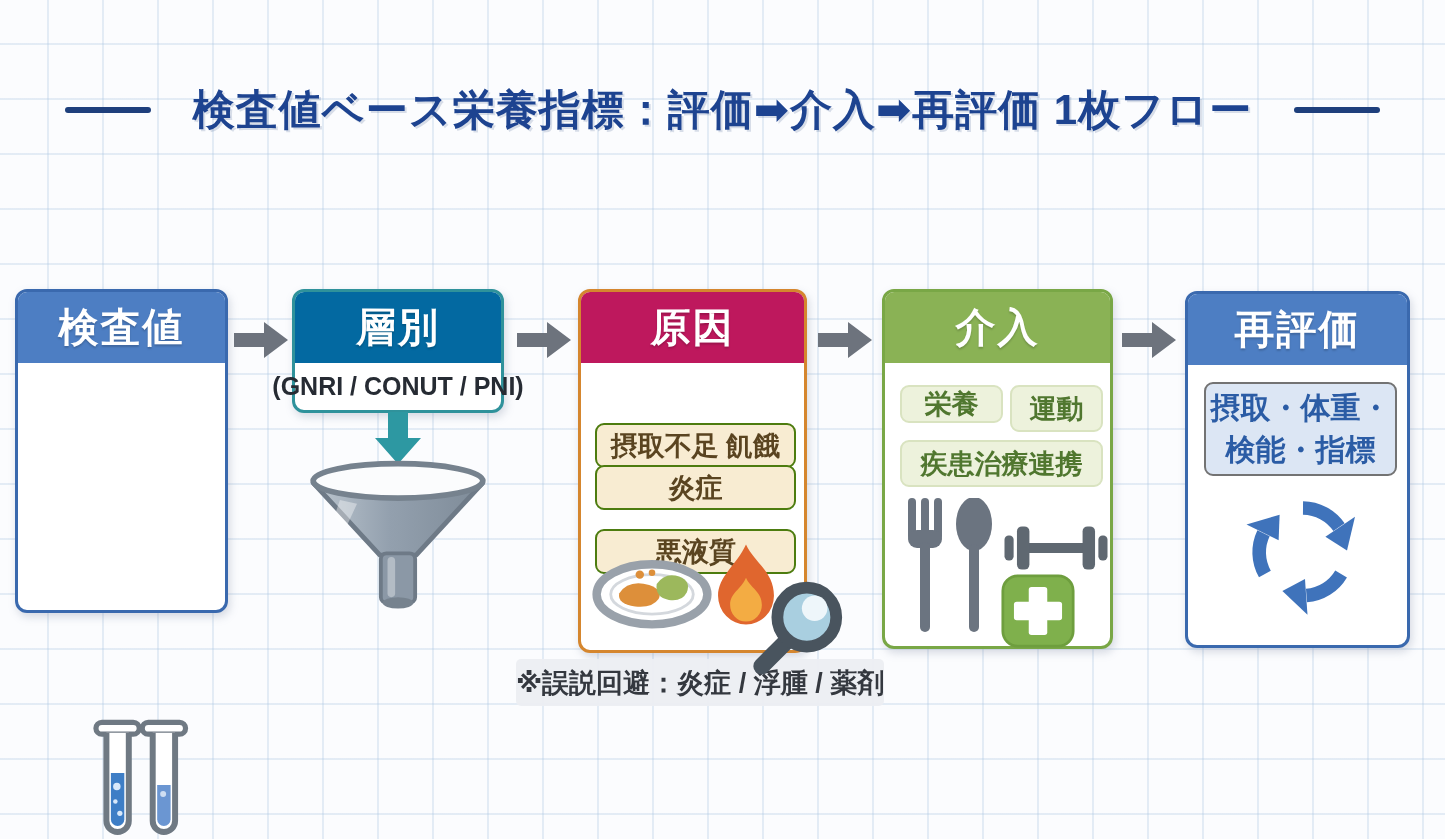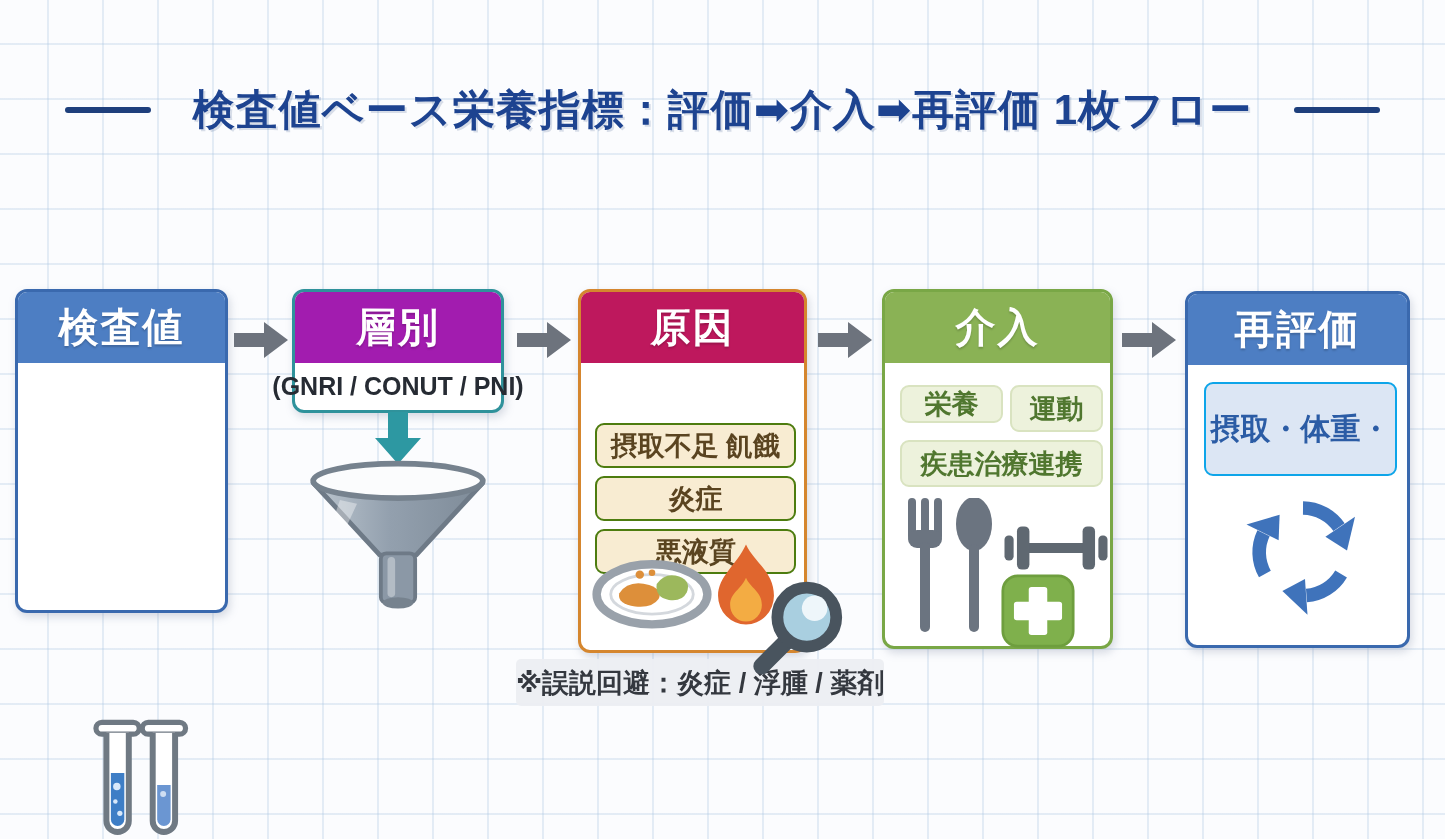--- a/index.html
+++ b/index.html
@@ -40,21 +40,21 @@
   .pill {
     position:absolute; display:flex; align-items:center; justify-content:center;
     border-radius:9px; font-weight:800; white-space:nowrap;
   }
 
   
   .box-blue  { border:3px solid #3a69ae; }
   .head-blue { background:#4d7ec3; height:71px; }
   
   .box-teal  { border:3px solid #2f929b; }
-  .head-teal { background:#a21caf; height:71px; }
+  .head-teal { background:#0369a1; height:71px; }
   
   .box-orange  { border:3px solid #d5862e; }
   .head-orange { background:#be185d; height:71px; }
   
   .box-green  { border:3px solid #79a746; }
   .head-green { background:#8ab255; height:71px; }
 
   #stage-labs      { left:15px;  top:289px; width:213px; height:324px; }
   #stage-stratify  { left:292px; top:289px; width:212px; height:124px; }
   #stage-cause     { left:578px; top:289px; width:229px; height:364px; }
@@ -62,26 +62,26 @@
   #stage-reassess  { left:1185px;top:291px; width:225px; height:357px; }
 
   .gnri {
     position:absolute; left:0; top:71px; width:100%; height:47px;
     display:flex; align-items:center; justify-content:center;
     font-size:25px; font-weight:800; color:#262b33; white-space:nowrap;
   }
 
   .pill-cream { background:#f8ecd2; border:2px solid #4d7c0f; color:#5a4420; font-size:27px;margin-top:36px; }
   .pill-green { background:#edf2dc; border:2px solid #d9e3c0; color:#50772f; font-size:27px; }
-  .pill-blue  { background:#dce6f4; border:2px solid #0ea5e9; color:#2b5ca5; font-size:30px;
+  .pill-blue  { background:#dce6f4; border:2px solid #737373; color:#2b5ca5; font-size:30px;
                 flex-direction:column; line-height:42px; }
 
   
   .cause-p1 { left:14px; top:95px;  width:201px; height:45px; }
-  .cause-p2 { left:14px; top:148px; width:201px; height:45px; }
+  .cause-p2 { left:14px; top:137px; width:201px; height:45px; }
   .cause-p3 { left:14px; top:201px; width:201px; height:45px; }
   
   .int-p1 { left:15px;  top:93px;  width:103px; height:38px; }
   .int-p2 { left:125px; top:93px;  width:93px;  height:47px; }
   .int-p3 { left:15px;  top:148px; width:203px; height:47px; }
   
   .re-p1 { left:16px; top:88px; width:193px; height:94px; }
 
   
   .h-arrow { position:absolute; width:54px; height:40px; }
@@ -223,20 +223,21 @@
   <svg class="icon-abs" id="icon-plus" viewBox="0 0 80 80">
     <rect x="2" y="2" width="76" height="76" rx="16" fill="#7fb04c" stroke="#6e9e3e" stroke-width="3"></rect>
     <rect x="30" y="14" width="20" height="52" rx="3" fill="#ffffff"></rect>
     <rect x="14" y="30" width="52" height="20" rx="3" fill="#ffffff"></rect>
   </svg>
 
   <div class="stage box-blue" id="stage-reassess">
     <div class="stage-head head-blue">再評価</div>
     <div class="pill pill-blue re-p1">
       <span>摂取・体重・</span>
+      <span>検能・指標</span>
     </div>
   </div>
 
   <svg class="icon-abs" id="icon-cycle" viewBox="0 0 170 170">
     <g fill="#3f73bb" stroke="none">
       <g>
         <path d="M85 30 A55 55 0 0 1 130 54" fill="none" stroke="#3f73bb" stroke-width="17"></path>
         <polygon points="140,83 113,66 150,41"></polygon>
       </g>
       <g transform="rotate(120 85 85)">

